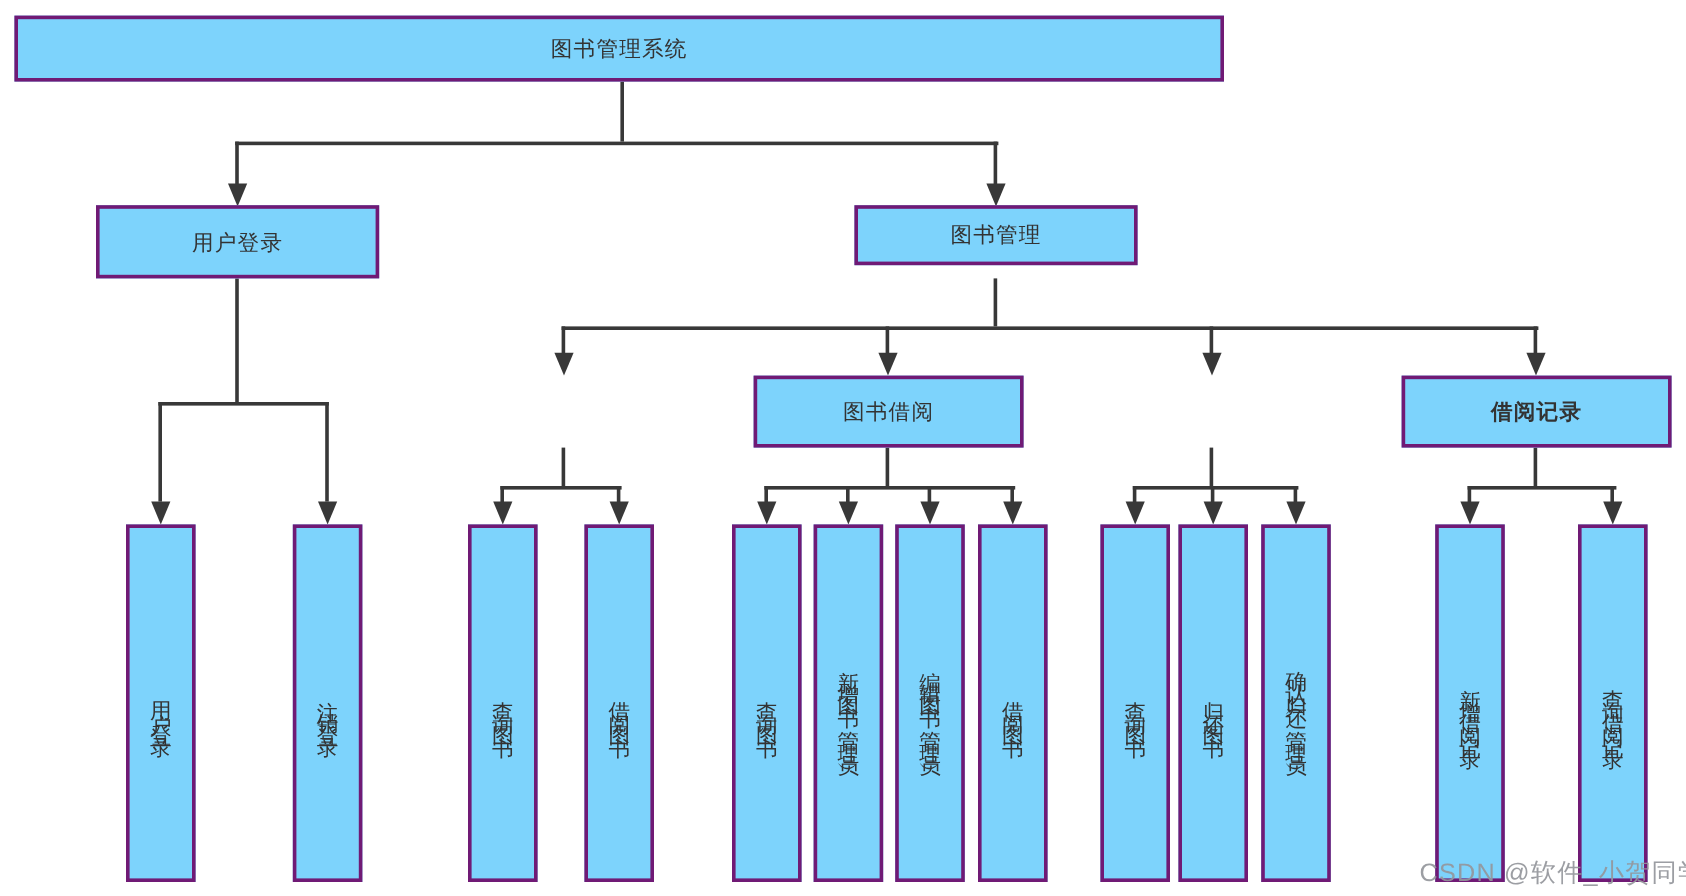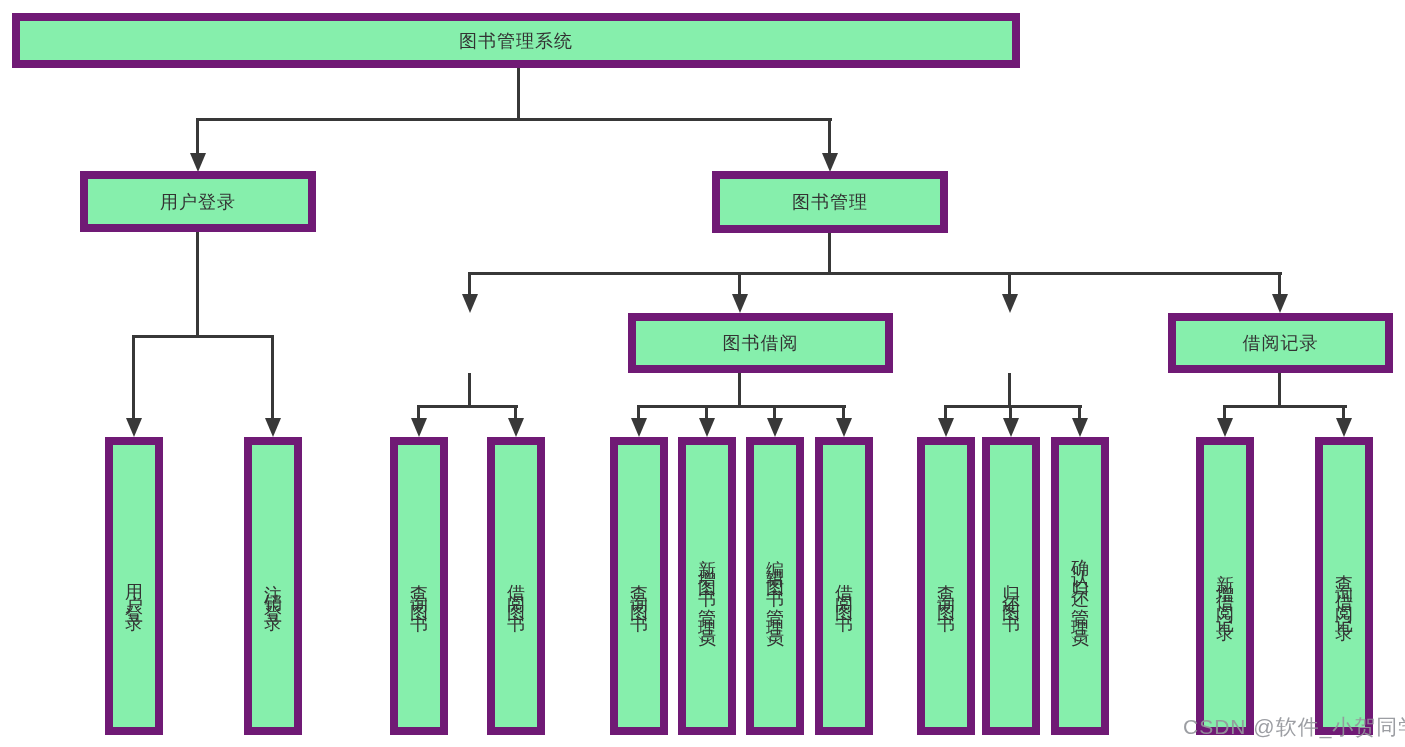--- a/index.html
+++ b/index.html
@@ -8,22 +8,22 @@
     width: 1405px;
     height: 747px;
     background: #ffffff;
     font-family: "Liberation Sans", "DejaVu Sans", sans-serif;
     color: #333333;
     overflow: hidden;
   }
   .box {
     position: absolute;
     box-sizing: border-box;
-    border: 8px solid #701a75;
-    background: #86efac;
+    border: 3px solid #701a75;
+    background: #7dd3fc;
     display: flex;
     align-items: center;
     justify-content: center;
     font-size: 18px;
     color: #333333;
     letter-spacing: 1px;
     z-index: 2;
   }
   .vbox {
     writing-mode: vertical-rl;
@@ -67,42 +67,42 @@
   <div class="box" style="left:12px; top:13px; width:1008px; height:55px;">图书管理系统</div>
 
   <div class="vline" style="left:517px; top:68px; height:50px;"></div>
   <div class="hline" style="left:196px; top:118px; width:636px;"></div>
   <div class="vline" style="left:196px; top:118px; height:38px;"></div>
   <div class="arrow" style="left:190px; top:153px;"></div>
   <div class="vline" style="left:828px; top:118px; height:38px;"></div>
   <div class="arrow" style="left:822px; top:153px;"></div>
 
   <div class="box" style="left:80px; top:171px; width:236px; height:61px;">用户登录</div>
-  <div class="box" style="left:712px; top:171px; width:236px; height:62px;">图书管理</div>
+  <div class="box" style="left:712px; top:171px; width:236px; height:50px;">图书管理</div>
 
   <div class="vline" style="left:196px; top:232px; height:103px;"></div>
   <div class="hline" style="left:132px; top:335px; width:142px;"></div>
   <div class="vline" style="left:132px; top:335px; height:83px;"></div>
   <div class="arrow" style="left:126px; top:418px;"></div>
   <div class="vline" style="left:271px; top:335px; height:83px;"></div>
   <div class="arrow" style="left:265px; top:418px;"></div>
 
   <div class="vline" style="left:828px; top:232px; height:40px;"></div>
   <div class="hline" style="left:468px; top:272px; width:814px;"></div>
   <div class="vline" style="left:468px; top:272px; height:24px;"></div>
   <div class="arrow" style="left:462px; top:294px;"></div>
   <div class="vline" style="left:738px; top:272px; height:24px;"></div>
   <div class="arrow" style="left:732px; top:294px;"></div>
   <div class="vline" style="left:1008px; top:272px; height:24px;"></div>
   <div class="arrow" style="left:1002px; top:294px;"></div>
   <div class="vline" style="left:1278px; top:272px; height:24px;"></div>
   <div class="arrow" style="left:1272px; top:294px;"></div>
 
-  <div class="box" style="left:628px; top:313px; width:265px; height:60px;font-family:Liberation Mono, monospace;">图书借阅</div>
-  <div class="box" style="left:1168px; top:313px; width:225px; height:60px;">借阅记录</div>
+  <div class="box" style="left:628px; top:313px; width:225px; height:60px;font-family:Liberation Mono, monospace;">图书借阅</div>
+  <div class="box" style="left:1168px; top:313px; width:225px; height:60px;font-weight:bold;">借阅记录</div>
 
   <div class="vline" style="left:468px; top:373px; height:32px;"></div>
   <div class="hline" style="left:417px; top:405px; width:101px;"></div>
   <div class="vline" style="left:417px; top:405px; height:15px;"></div>
   <div class="arrow" style="left:411px; top:418px;"></div>
   <div class="vline" style="left:514px; top:405px; height:15px;"></div>
   <div class="arrow" style="left:508px; top:418px;"></div>
 
   <div class="vline" style="left:738px; top:373px; height:32px;"></div>
   <div class="hline" style="left:637px; top:405px; width:209px;"></div>

